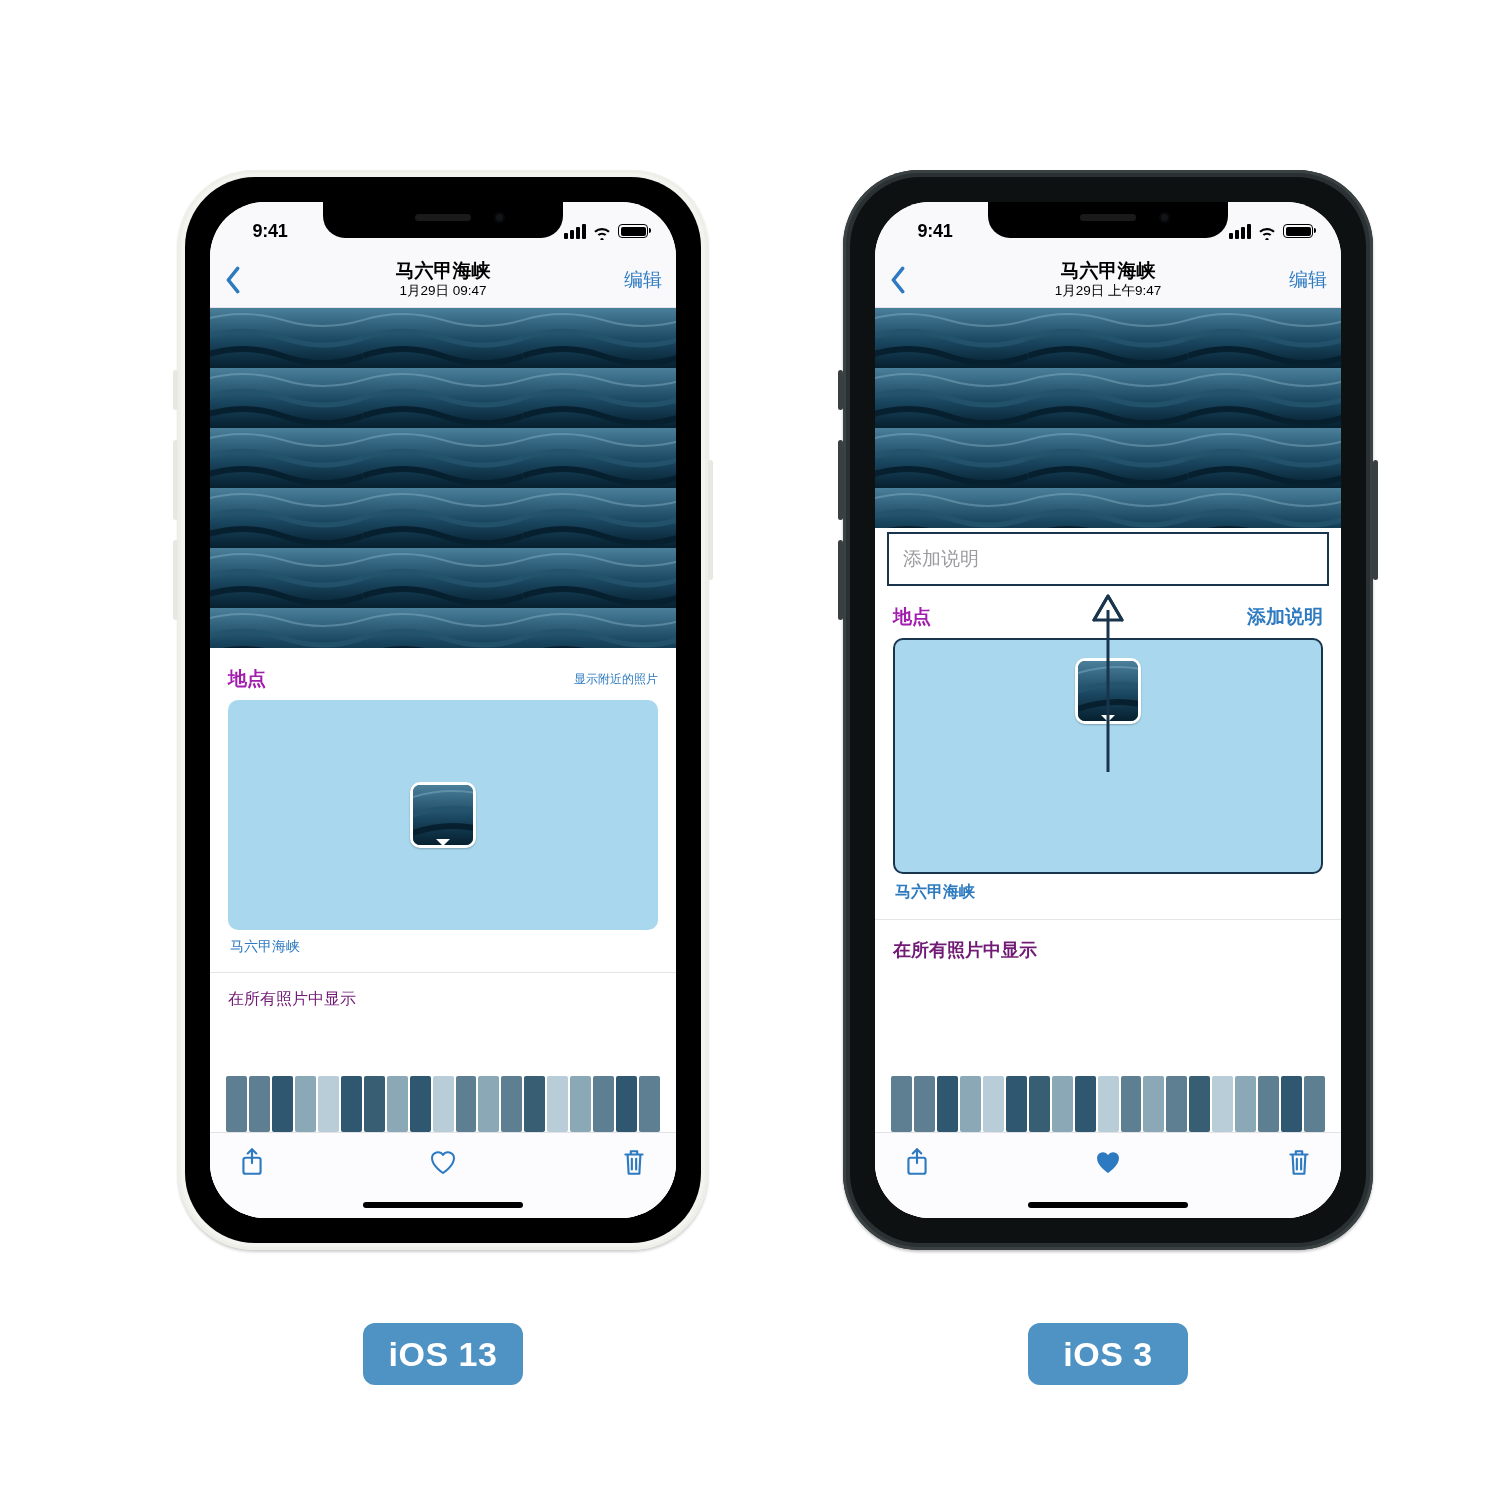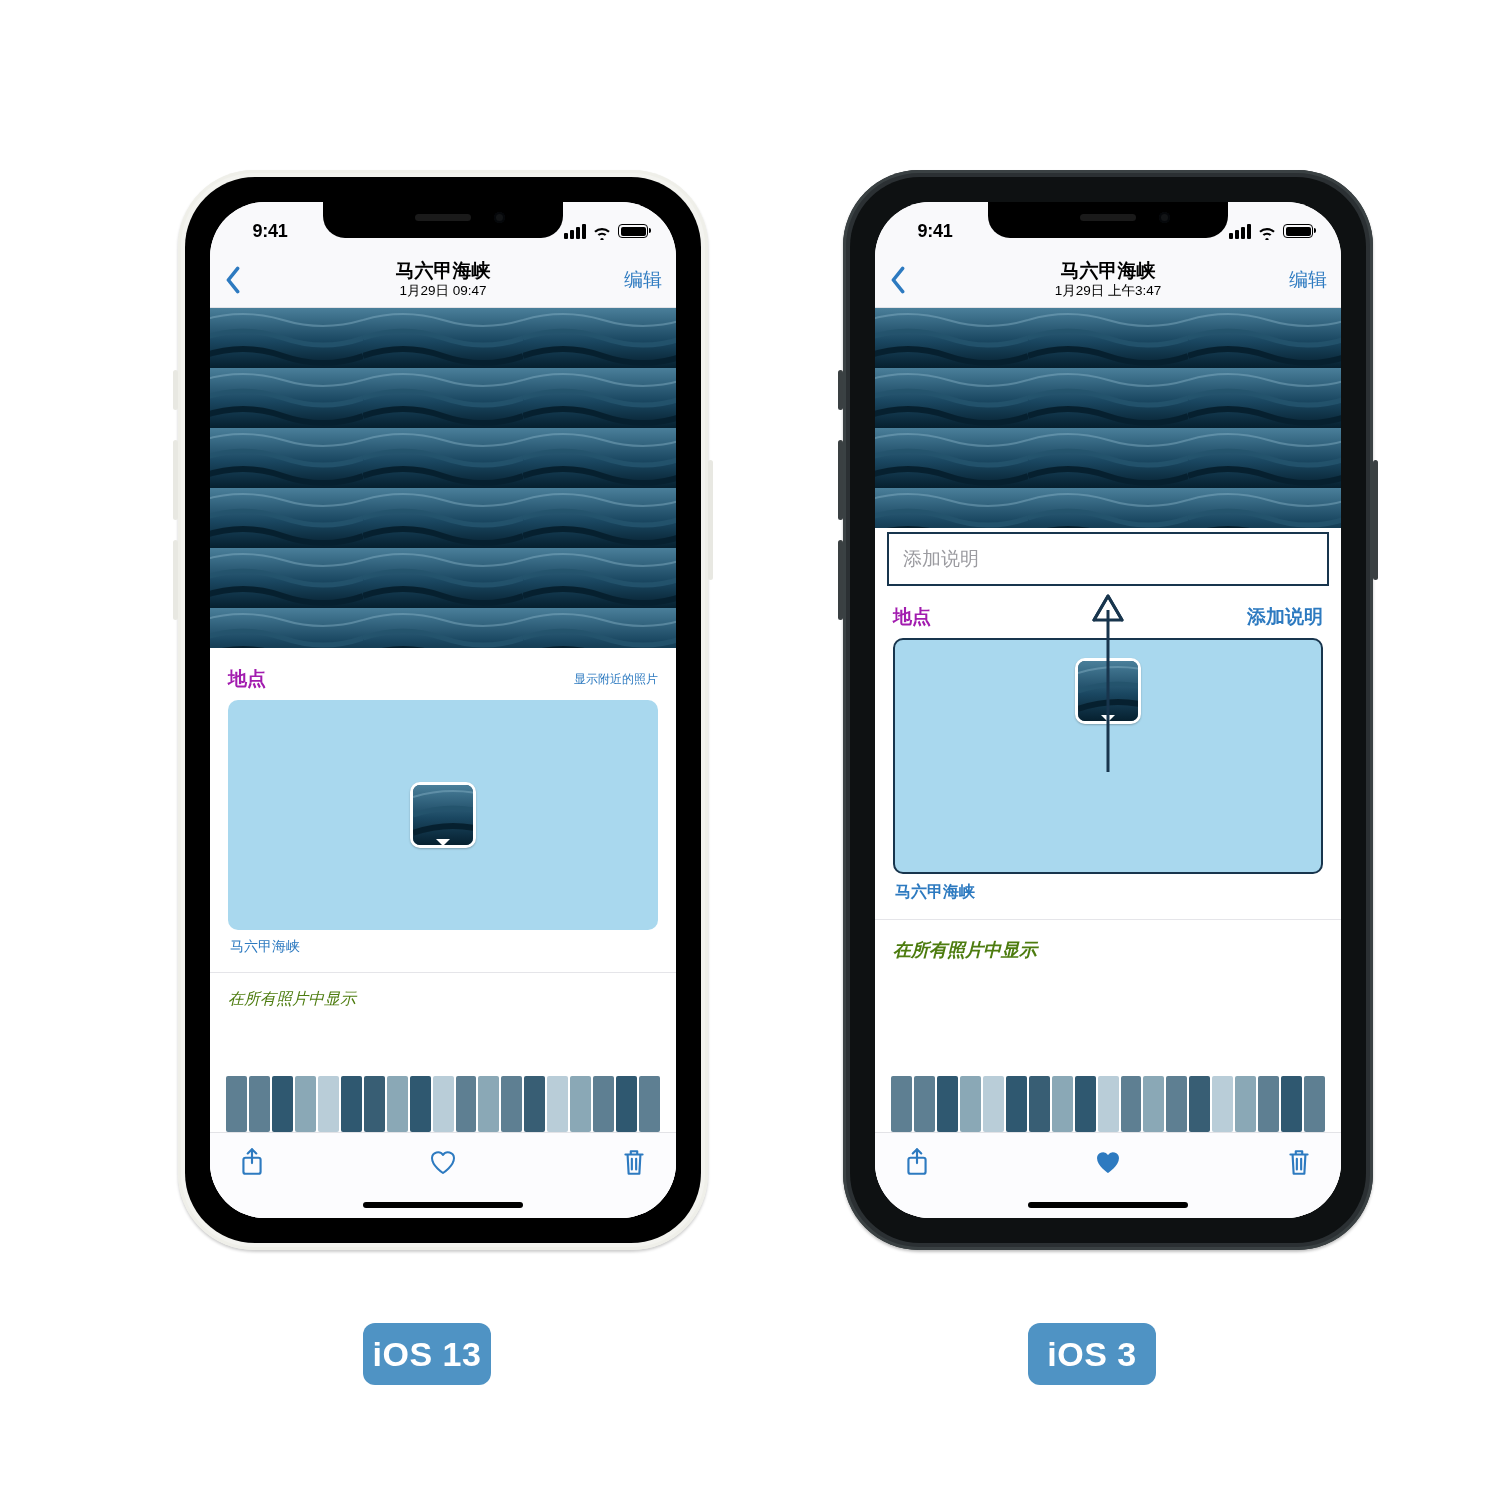--- a/index.html
+++ b/index.html
@@ -105,21 +105,21 @@
   .map .pin::after{
     content:""; position:absolute; left:50%; bottom:-8px; transform:translateX(-50%);
     width:0;height:0;border:7px solid transparent; border-top-color:#fff;
   }
   .map .pin.centered { top:50%; margin-top:-33px; }
   .map-caption { font-size:14px; color:#2d7ac0; margin:8px 2px 0 2px; }
   .phone.dark .map-caption { font-size:16px; font-weight:600; }
 
   .divider { height:1px; background:#e5e5e9; margin:16px 0 0 0; }
 
-  .show-in-all { padding:16px 18px 8px 18px; font-size:16px; color:#4d7c0f;font-style:italic; }
+  .show-in-all { padding:16px 18px 8px 18px; font-size:16px; color:#701a75; }
   .phone.dark .show-in-all { font-size:18px; font-weight:600; padding-top:18px; }
 
   
   .strip { position:absolute; left:0; right:0; height:56px; overflow:hidden; }
   .strip .thumbs { position:absolute; left:16px; right:16px; top:0; bottom:0; display:flex; gap:2px; }
   .strip .thumbs span { flex:1; background:#5e7f92; border-radius:2px; }
   .strip .thumbs span:nth-child(3n){ background:#2f5870; }
   .strip .thumbs span:nth-child(4n){ background:#8aa8b6; }
   .strip .thumbs span:nth-child(5n){ background:#b9cdd8; }
   .strip .thumbs span:nth-child(7n){ background:#385e74; }
@@ -138,21 +138,21 @@
   
   .arrow {
     position:absolute; left:50%; transform:translateX(-50%);
     top:0; 
     color:#18354d; z-index:40;
   }
   .arrow svg{display:block;}
 
   
   .version {
-    position:absolute; bottom:115px; width:128px; height:62px; border-radius:12px;
+    position:absolute; bottom:115px; width:160px; height:62px; border-radius:12px;
     background:#4f93c4; color:#fff; font-size:34px; font-weight:700;
     display:flex; align-items:center; justify-content:center; letter-spacing:.5px;
   }
   .version.l { left:335px; }
   .version.r { left:1000px; }
 
 </style>
 </head>
 <body>
 <div class="stage">
@@ -333,21 +333,21 @@
       </div>
 
       <div class="navbar">
         <span class="back-chevron">
           <svg viewBox="0 0 14 24">
                 <path d="M11 2 3 12l8 10" fill="none" stroke="currentColor" stroke-width="3" stroke-linecap="round" stroke-linejoin="round"></path>
               </svg>
         </span>
         <div class="nav-center">
           <div class="nav-title">马六甲海峡</div>
-          <div class="nav-sub">1月29日 上午3:47</div>
+          <div class="nav-sub">1月29日 上午9:47</div>
         </div>
         <span class="nav-edit">编辑</span>
       </div>
 
       <div class="body">
         <div class="photo" style="height:220px;">
           <svg viewBox="0 0 480 220" preserveAspectRatio="xMidYMid slice">
                 <rect width="480" height="220" fill="url(#ocean2)"></rect>
               </svg>
         </div>

